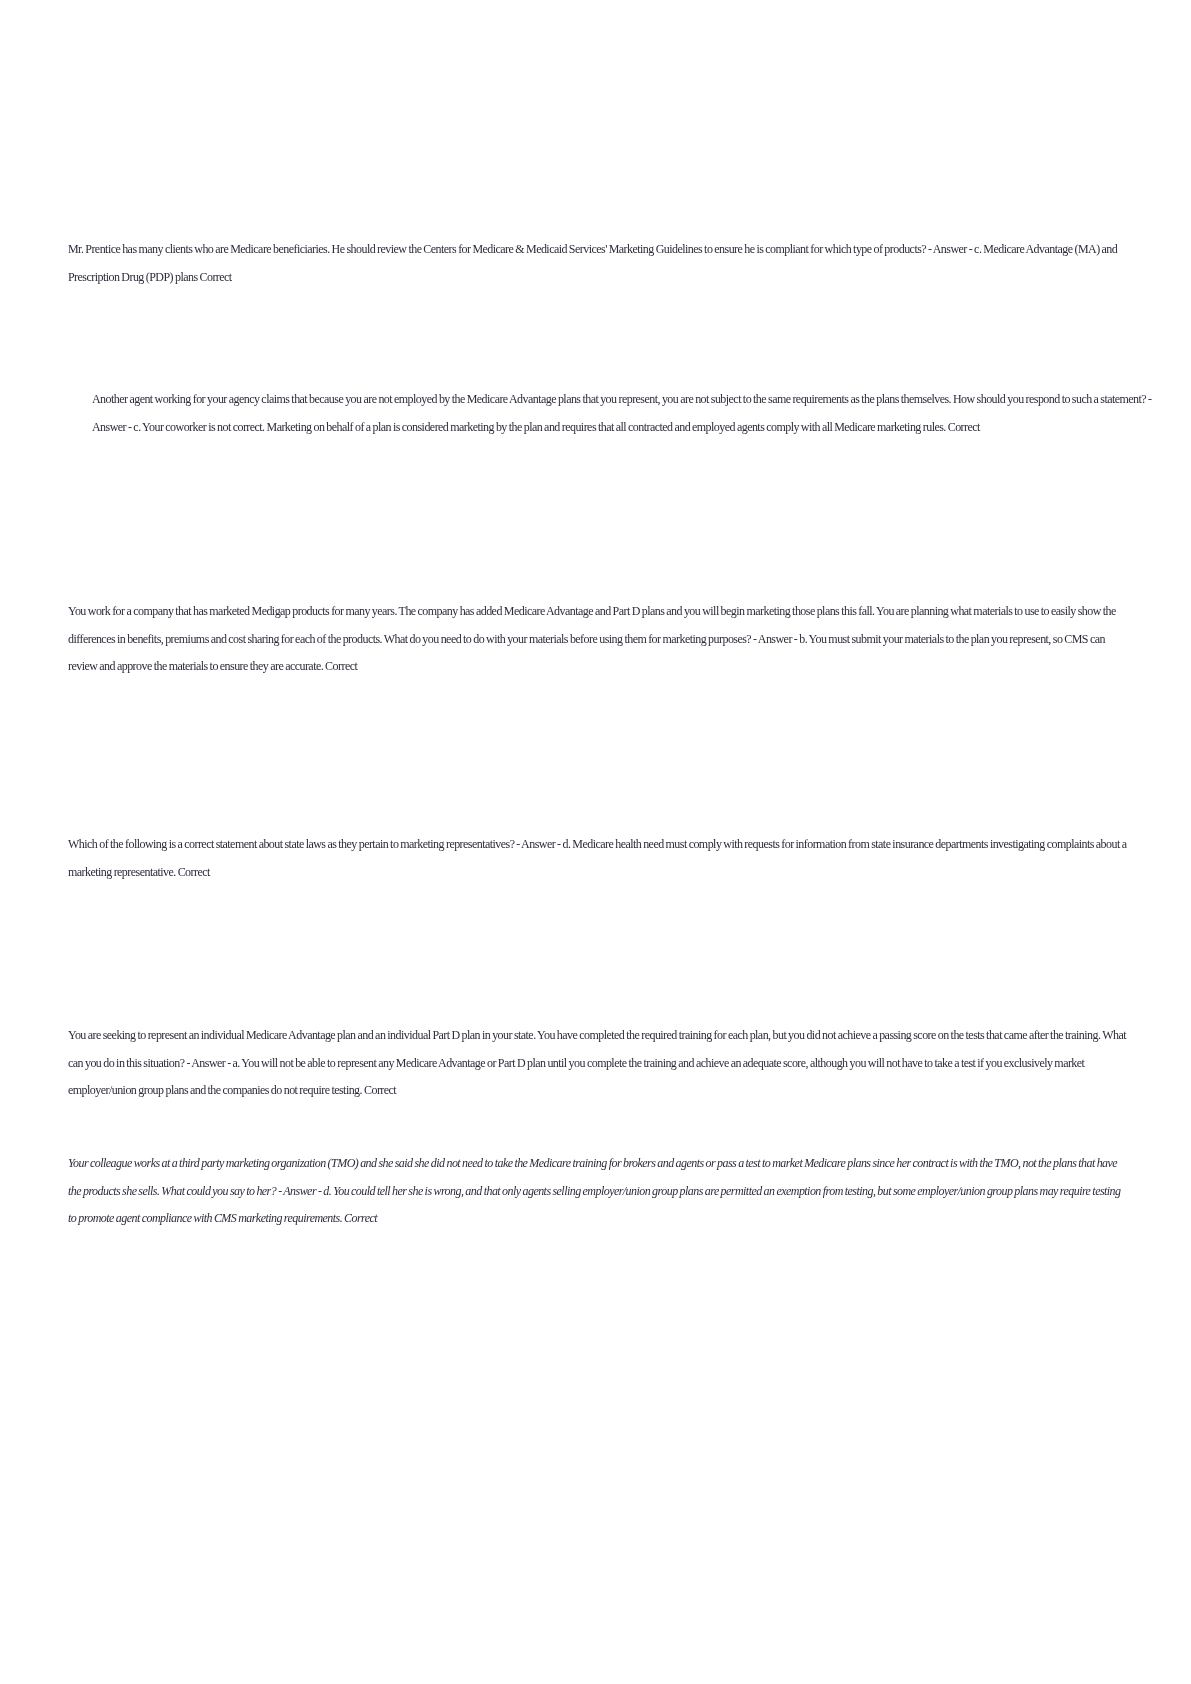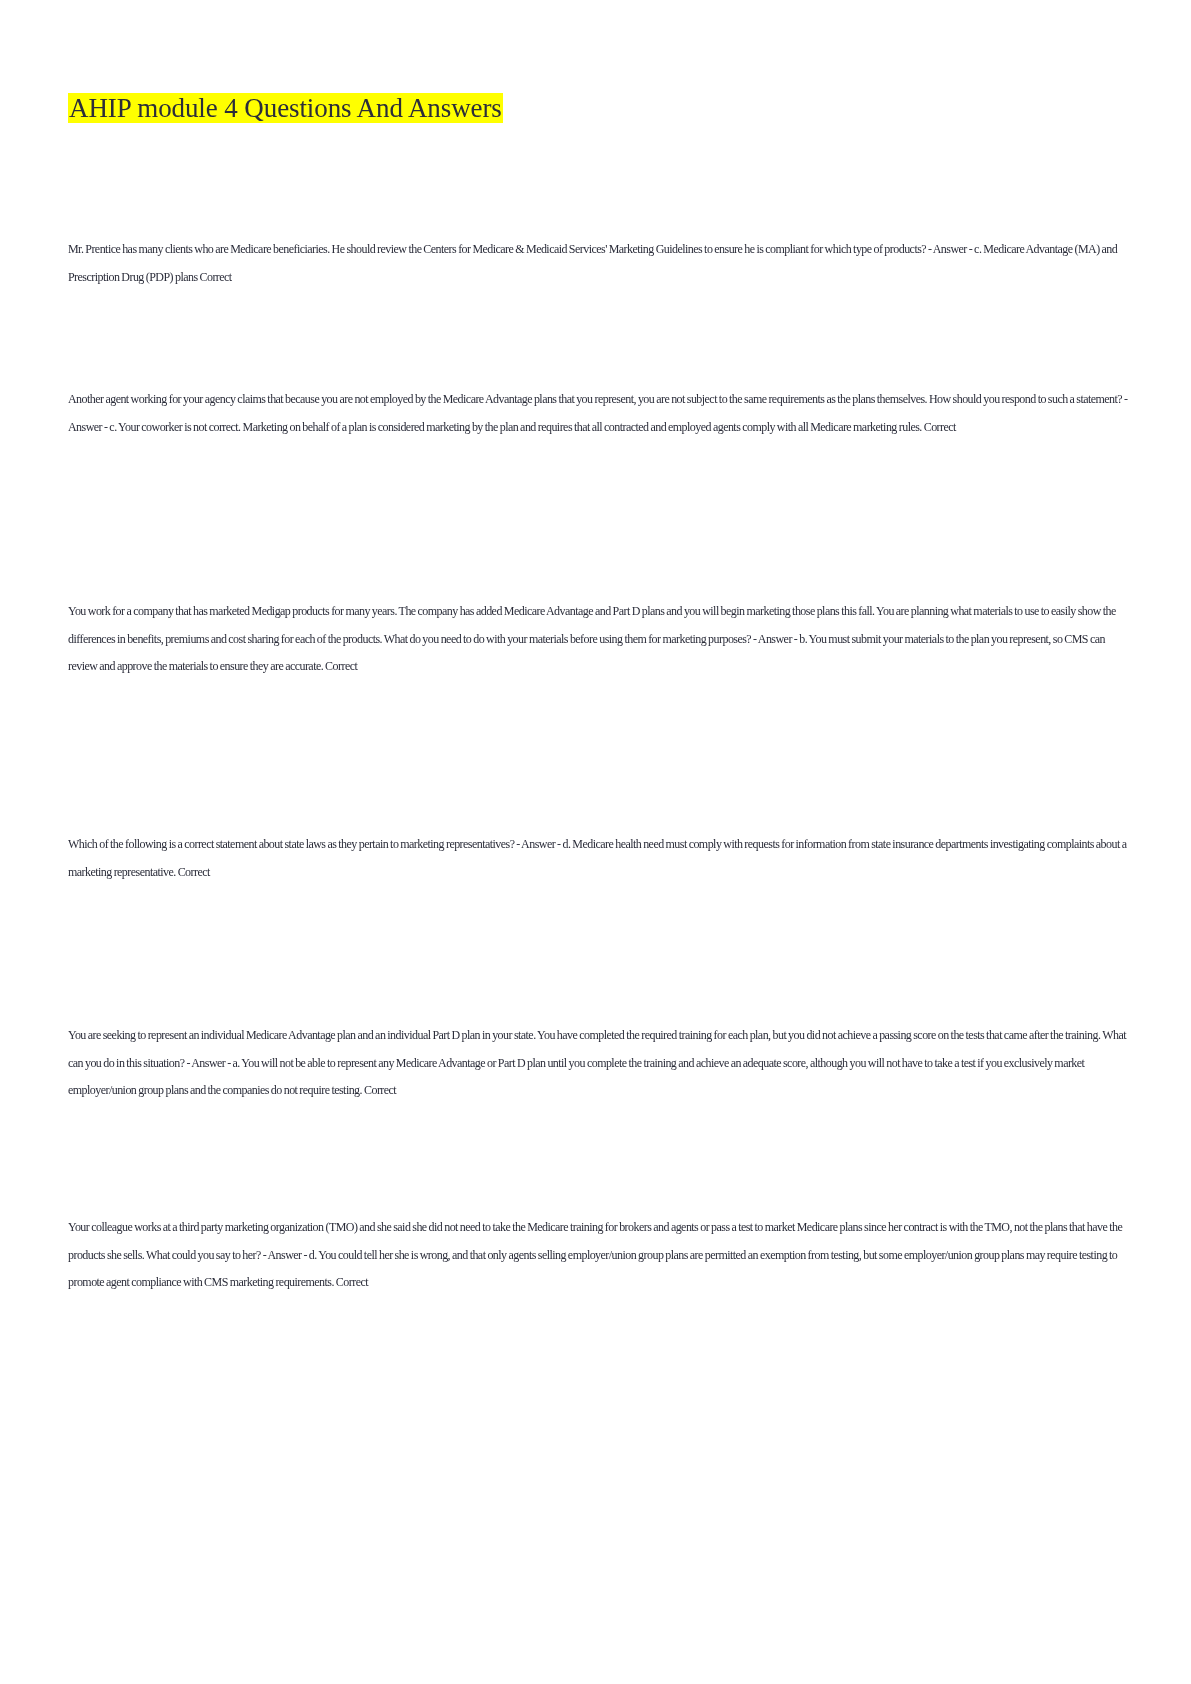--- a/index.html
+++ b/index.html
@@ -41,31 +41,30 @@
       position: absolute;
       left: 68px;
       width: 1060px;
       margin: 0;
       font-size: 12px;
       line-height: 27.5px;
       letter-spacing: -0.55px;
       word-spacing: -0.5px;
     }
     #qa-0 { top: 236px; }
-    #qa-1 { top: 386px; }
+    #qa-1 { top: 386px; margin-left: 24px; }
     #qa-2 { top: 598px; }
     #qa-3 { top: 831px; }
     #qa-4 { top: 1022px; }
-    #qa-5 { top: 1214px; }
+    #qa-5 { top: 1150px; font-style: italic; }
   </style>
 </head>
 <body>
 
 <div class="page">
-  <h1 class="doc-title"><span class="hl">AHIP module 4 Questions And Answers</span></h1>
 
   <p class="qa" id="qa-0">Mr. Prentice has many clients who are Medicare beneficiaries. He should review the Centers for Medicare &amp; Medicaid Services' Marketing Guidelines to ensure he is compliant for which type of products? - Answer - c. Medicare Advantage (MA) and Prescription Drug (PDP) plans Correct</p>
   <p class="qa" id="qa-1">Another agent working for your agency claims that because you are not employed by the Medicare Advantage plans that you represent, you are not subject to the same requirements as the plans themselves. How should you respond to such a statement? - Answer - c. Your coworker is not correct. Marketing on behalf of a plan is considered marketing by the plan and requires that all contracted and employed agents comply with all Medicare marketing rules. Correct</p>
   <p class="qa" id="qa-2">You work for a company that has marketed Medigap products for many years. The company has added Medicare Advantage and Part D plans and you will begin marketing those plans this fall. You are planning what materials to use to easily show the differences in benefits, premiums and cost sharing for each of the products. What do you need to do with your materials before using them for marketing purposes? - Answer - b. You must submit your materials to the plan you represent, so CMS can review and approve the materials to ensure they are accurate. Correct</p>
   <p class="qa" id="qa-3">Which of the following is a correct statement about state laws as they pertain to marketing representatives? - Answer - d. Medicare health need must comply with requests for information from state insurance departments investigating complaints about a marketing representative. Correct</p>
   <p class="qa" id="qa-4">You are seeking to represent an individual Medicare Advantage plan and an individual Part D plan in your state. You have completed the required training for each plan, but you did not achieve a passing score on the tests that came after the training. What can you do in this situation? - Answer - a. You will not be able to represent any Medicare Advantage or Part D plan until you complete the training and achieve an adequate score, although you will not have to take a test if you exclusively market employer/union group plans and the companies do not require testing. Correct</p>
   <p class="qa" id="qa-5">Your colleague works at a third party marketing organization (TMO) and she said she did not need to take the Medicare training for brokers and agents or pass a test to market Medicare plans since her contract is with the TMO, not the plans that have the products she sells. What could you say to her? - Answer - d. You could tell her she is wrong, and that only agents selling employer/union group plans are permitted an exemption from testing, but some employer/union group plans may require testing to promote agent compliance with CMS marketing requirements. Correct</p>
 </div>
 
 </body></html>

